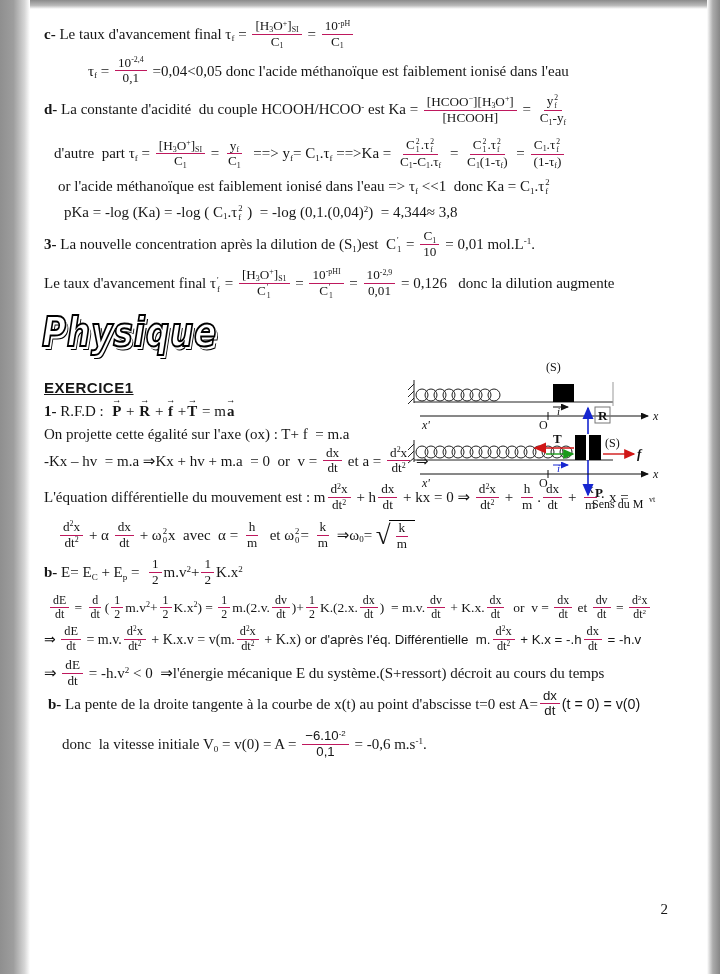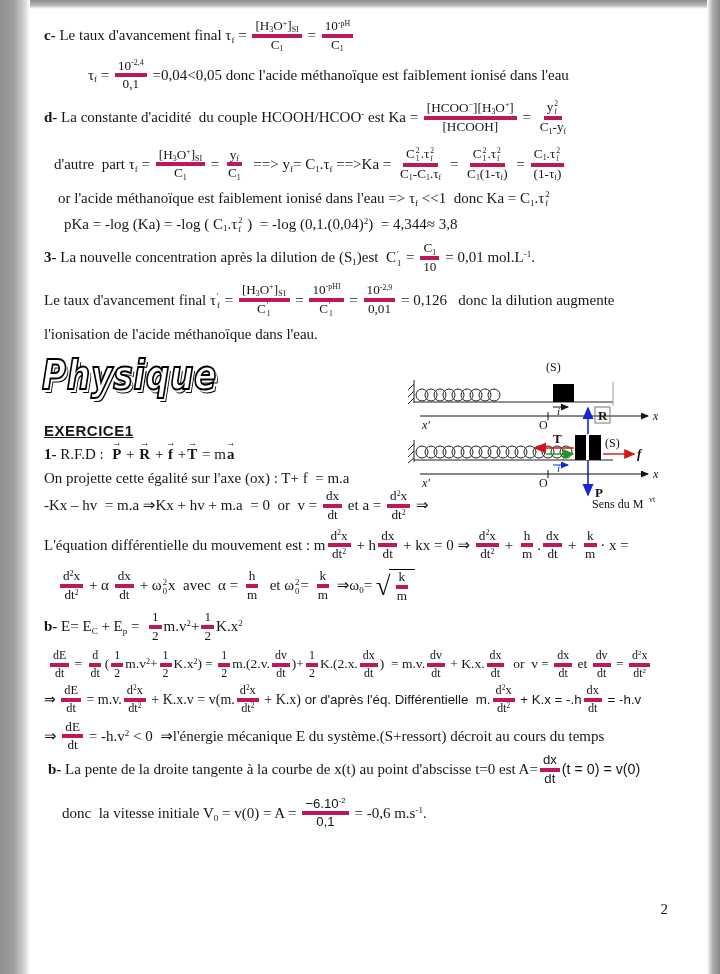--- a/index.html
+++ b/index.html
@@ -9,21 +9,21 @@
   .edge{position:absolute;z-index:4;pointer-events:none}
   .edge.top{left:0;top:0;right:0;height:9px;background:linear-gradient(180deg,#8b8b8b 0,#b9b9b9 60%,#fff 100%)}
   .edge.left{left:0;top:0;bottom:0;width:30px;background:linear-gradient(90deg,#8f8f8f 0,#9e9e9e 45%,#d6d6d6 82%,#fff 100%)}
   .edge.right{right:0;top:0;bottom:0;width:13px;background:linear-gradient(270deg,#868686 0,#ababab 55%,#fff 100%)}
   .content{position:absolute;left:44px;top:20px;width:648px;z-index:2}
   .line{white-space:pre;font-size:15px;line-height:1.3;margin-top:6px}
   .line sup{font-size:0.6em;vertical-align:baseline;position:relative;top:-0.55em}
   .line sub{font-size:0.6em;vertical-align:baseline;position:relative;top:0.3em}
   .frac{display:inline-flex;flex-direction:column;align-items:center;vertical-align:middle;
         font-size:0.88em;line-height:1.12;margin:0 2px;transform:translateY(-1px)}
-  .frac .num{border-bottom:4px solid #be185d;padding:0 3px}
+  .frac .num{border-bottom:1px solid #be185d;padding:0 3px}
   .frac .den{padding:0 3px}
   .frac.sans{font-family:"Liberation Sans",sans-serif}
   .ss{display:inline-flex;flex-direction:column;align-items:flex-start;font-size:0.58em;
       line-height:1.05;vertical-align:middle;margin:0 1px}
   .ss span{display:block}
   .vec{position:relative;display:inline-block;font-weight:bold;padding:0 1px}
   .vec .arr{position:absolute;left:50%;transform:translateX(-50%);top:-0.62em;font-size:0.62em;line-height:1;font-weight:normal}
   .sqrt{display:inline-flex;align-items:center;vertical-align:middle}
   .sqrt .rad{font-size:1.8em;line-height:1;margin-right:-2px;transform:translateY(-1px)}
   .sqrt .sqc{border-top:1px solid #000;padding:1px 3px 0}
@@ -51,21 +51,20 @@
   <div class="content">
     <div id="chem">
         <div class="line" style="margin-top: 0px;"><span class="sg-b">c- </span><span class="sg-t">Le taux d'avancement final τ</span><sub>f</sub><span class="sg-t"> = </span><span class="frac"><span class="num"><span class="sg-t">[H</span><sub>3</sub><span class="sg-t">O</span><sup>+</sup><span class="sg-t">]</span><sub>SI</sub></span><span class="den"><span class="sg-t">C</span><sub>1</sub></span></span><span class="sg-t"> = </span><span class="frac"><span class="num"><span class="sg-t">10</span><sup>-pH</sup></span><span class="den"><span class="sg-t">C</span><sub>1</sub></span></span></div>
         <div class="line" style="margin-left: 44px; margin-top: 6px;"><span class="sg-t">τ</span><sub>f</sub><span class="sg-t"> = </span><span class="frac"><span class="num"><span class="sg-t">10</span><sup>-2,4</sup></span><span class="den"><span class="sg-t">0,1</span></span></span><span class="sg-t"> =0,04&lt;0,05 donc l'acide méthanoïque est faiblement ionisé dans l'eau</span></div>
         <div class="line" style="margin-top: 8px;"><span class="sg-b">d- </span><span class="sg-t">La constante d'acidité  du couple HCOOH/HCOO</span><sup>-</sup><span class="sg-t"> est Ka = </span><span class="frac"><span class="num"><span class="sg-t">[HCOO</span><sup>−</sup><span class="sg-t">][H</span><sub>3</sub><span class="sg-t">O</span><sup>+</sup><span class="sg-t">]</span></span><span class="den"><span class="sg-t">[HCOOH]</span></span></span><span class="sg-t"> = </span><span class="frac"><span class="num"><span class="sg-t">y</span><span class="ss"><span>2</span><span>f</span></span></span><span class="den"><span class="sg-t">C</span><sub>1</sub><span class="sg-t">-y</span><sub>f</sub></span></span></div>
         <div class="line" style="margin-left: 10px; margin-top: 12px;"><span class="sg-t">d'autre  part τ</span><sub>f</sub><span class="sg-t"> = </span><span class="frac"><span class="num"><span class="sg-t">[H</span><sub>3</sub><span class="sg-t">O</span><sup>+</sup><span class="sg-t">]</span><sub>SI</sub></span><span class="den"><span class="sg-t">C</span><sub>1</sub></span></span><span class="sg-t"> = </span><span class="frac"><span class="num"><span class="sg-t">y</span><sub>f</sub></span><span class="den"><span class="sg-t">C</span><sub>1</sub></span></span><span class="sg-t">  ==&gt; y</span><sub>f</sub><span class="sg-t">= C</span><sub>1</sub><span class="sg-t">.τ</span><sub>f</sub><span class="sg-t"> ==&gt;Ka = </span><span class="frac"><span class="num"><span class="sg-t">C</span><span class="ss"><span>2</span><span>1</span></span><span class="sg-t">.τ</span><span class="ss"><span>2</span><span>f</span></span></span><span class="den"><span class="sg-t">C</span><sub>1</sub><span class="sg-t">-C</span><sub>1</sub><span class="sg-t">.τ</span><sub>f</sub></span></span><span class="sg-t"> = </span><span class="frac"><span class="num"><span class="sg-t">C</span><span class="ss"><span>2</span><span>1</span></span><span class="sg-t">.τ</span><span class="ss"><span>2</span><span>f</span></span></span><span class="den"><span class="sg-t">C</span><sub>1</sub><span class="sg-t">(1-τ</span><sub>f</sub><span class="sg-t">)</span></span></span><span class="sg-t"> = </span><span class="frac"><span class="num"><span class="sg-t">C</span><sub>1</sub><span class="sg-t">.τ</span><span class="ss"><span>2</span><span>f</span></span></span><span class="den"><span class="sg-t">(1-τ</span><sub>f</sub><span class="sg-t">)</span></span></span></div>
         <div class="line" style="margin-left: 14px; margin-top: 6px;"><span class="sg-t">or l'acide méthanoïque est faiblement ionisé dans l'eau =&gt; τ</span><sub>f</sub><span class="sg-t"> &lt;&lt;1  donc Ka = C</span><sub>1</sub><span class="sg-t">.τ</span><span class="ss"><span>2</span><span>f</span></span></div>
         <div class="line" style="margin-left: 20px; "><span class="sg-t">pKa = -log (Ka) = -log ( C</span><sub>1</sub><span class="sg-t">.τ</span><span class="ss"><span>2</span><span>f</span></span><span class="sg-t"> )  = -log (0,1.(0,04)</span><sup>2</sup><span class="sg-t">)  = 4,344≈ 3,8</span></div>
         <div class="line" style="margin-top: 8px;"><span class="sg-b">3- </span><span class="sg-t">La nouvelle concentration après la dilution de (S</span><sub>1</sub><span class="sg-t">)est  C</span><span class="ss"><span>'</span><span>1</span></span><span class="sg-t"> = </span><span class="frac"><span class="num"><span class="sg-t">C</span><sub>1</sub></span><span class="den"><span class="sg-t">10</span></span></span><span class="sg-t"> = 0,01 mol.L</span><sup>-1</sup><span class="sg-t">.</span></div>
         <div class="line" style="margin-top: 8px;"><span class="sg-t">Le taux d'avancement final τ</span><span class="ss"><span>'</span><span>f</span></span><span class="sg-t"> = </span><span class="frac"><span class="num"><span class="sg-t">[H</span><sub>3</sub><span class="sg-t">O</span><sup>+</sup><span class="sg-t">]</span><sub>S1</sub></span><span class="den"><span class="sg-t">C</span><span class="ss"><span>'</span><span>1</span></span></span></span><span class="sg-t"> = </span><span class="frac"><span class="num"><span class="sg-t">10</span><sup>-pHI</sup></span><span class="den"><span class="sg-t">C</span><span class="ss"><span>'</span><span>1</span></span></span></span><span class="sg-t"> = </span><span class="frac"><span class="num"><span class="sg-t">10</span><sup>-2,9</sup></span><span class="den"><span class="sg-t">0,01</span></span></span><span class="sg-t"> = 0,126   donc la dilution augmente</span></div>
-        <div class="line" style="margin-top: 6px;"><span class="sg-t">l'ionisation de l'acide méthanoïque dans l'eau.</span></div>
       </div>
 
     <div class="mid">
       <div class="physique">Physique</div>
     </div>
 
     <div class="exercice">EXERCICE1</div>
 
     <div id="phys">
         <div class="line" style="margin-top: 6px;"><span class="sg-b">1- </span><span class="sg-t">R.F.D :  </span><span class="vec"><span class="arr">→</span><span>P</span></span><span class="sg-t"> + </span><span class="vec"><span class="arr">→</span><span>R</span></span><span class="sg-t"> + </span><span class="vec"><span class="arr">→</span><span>f</span></span><span class="sg-t"> +</span><span class="vec"><span class="arr">→</span><span>T</span></span><span class="sg-t"> = m</span><span class="vec"><span class="arr">→</span><span>a</span></span></div>

